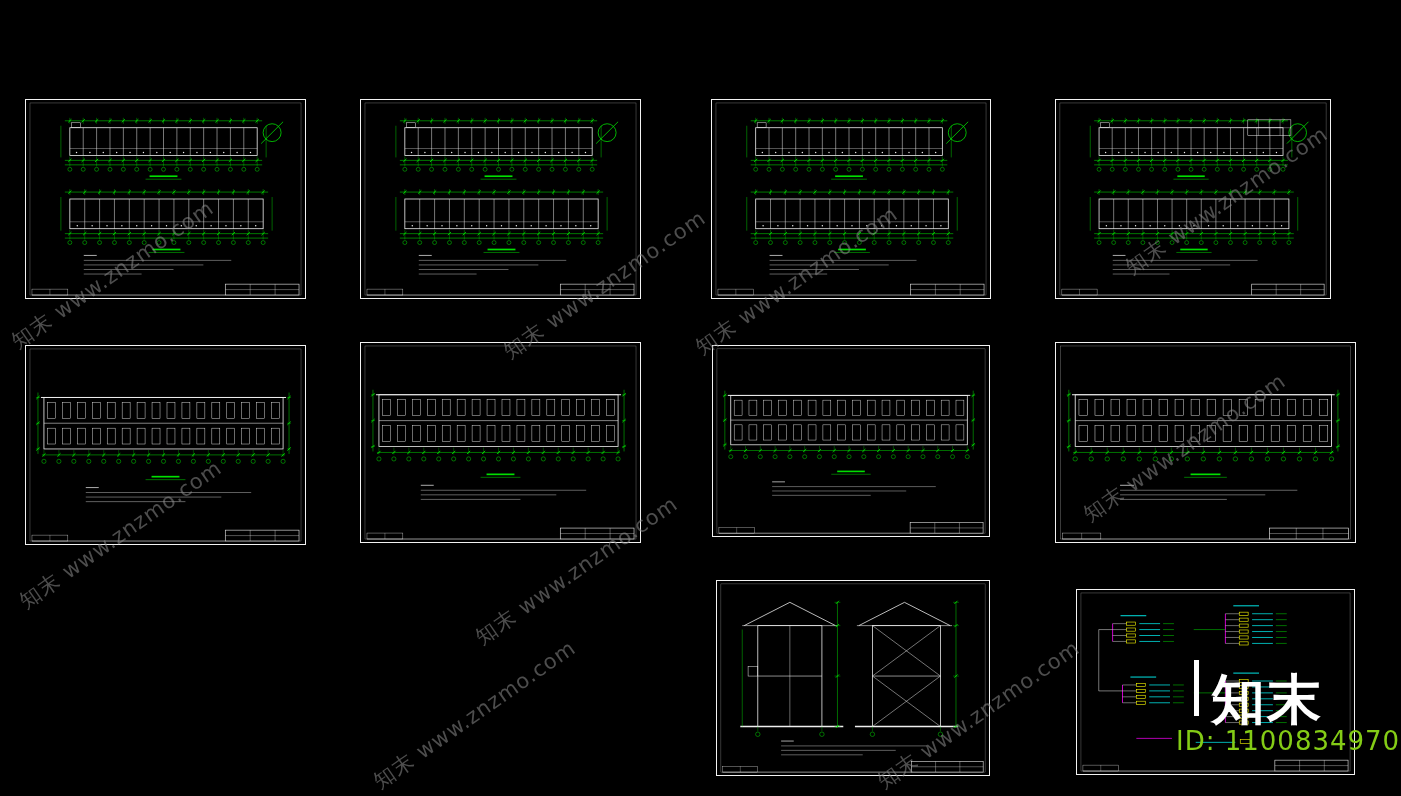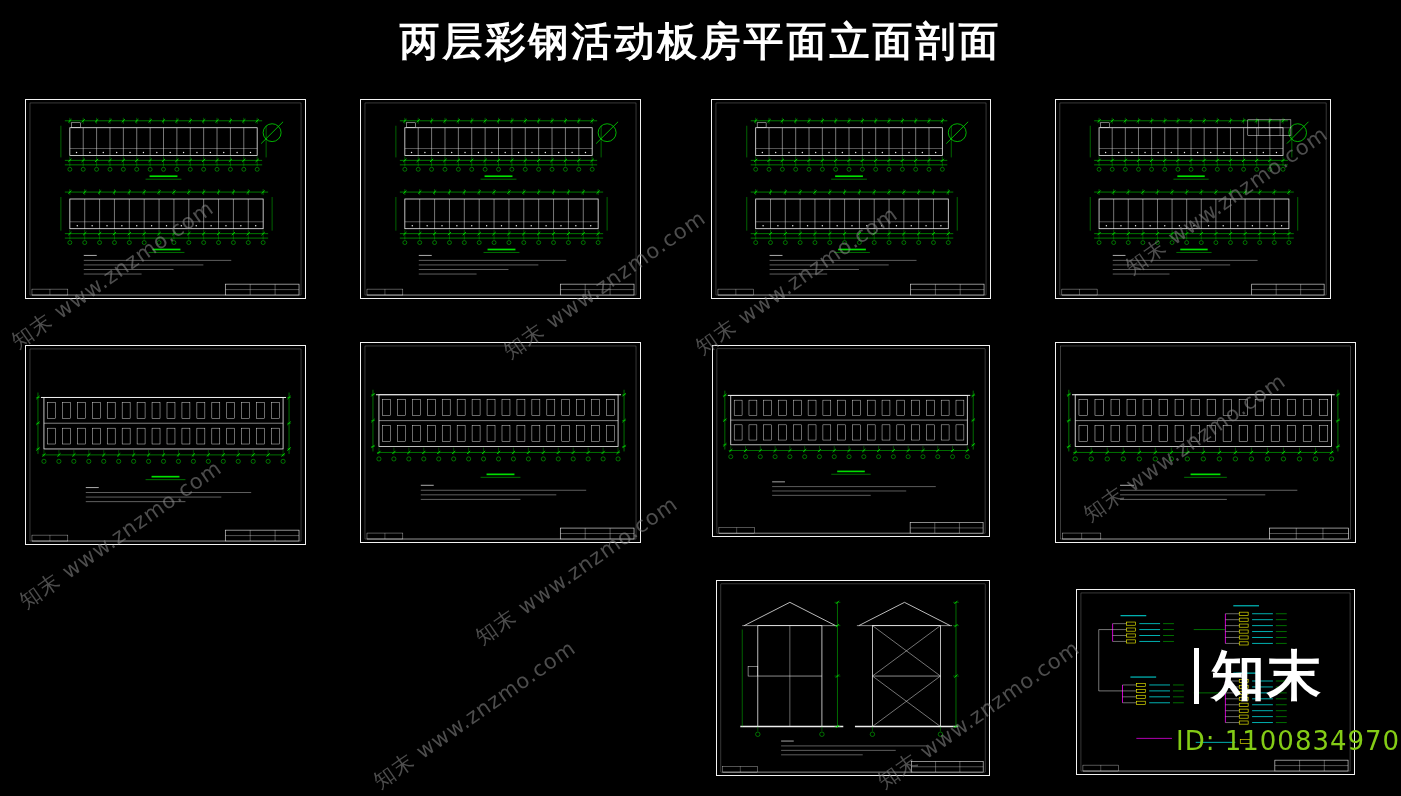--- a/index.html
+++ b/index.html
@@ -30,29 +30,28 @@
   .s10{left:1076px;top:589px;width:279px;height:186px;}
   .watermark{
     position:absolute;white-space:nowrap;
     color:var(--watermark_gray,#8c8c8c);opacity:0.55;
     font-size:21px;letter-spacing:1px;
     transform:rotate(-35deg);transform-origin:0 0;
     pointer-events:none;
   }
   .logo{position:absolute;left:1194px;top:648px;display:flex;align-items:center;}
   .logo-bar{width:5px;height:56px;background:#fff;margin-right:12px;}
-  .logo-text{color:#fff;font-size:54px;font-weight:700;line-height:56px;letter-spacing:2px;}
+  .logo-text{color:#fff;font-size:54px;font-weight:700;line-height:56px;letter-spacing:2px;margin-top:24px;}
   .id-label{position:absolute;left:1176px;top:726px;color:#84cc16;font-size:26px;letter-spacing:1px;}
   svg{display:block;}
 </style>
 </head>
 <body>
 
 <div class="page-title">
-  <span>两层彩钢活动板房平面立面剖面</span>
 </div>
 
 <div class="sheet s1">
     <svg viewBox="0 0 280 200" preserveAspectRatio="none" width="100%" height="100%">
       <rect x="4" y="3" width="272" height="194" stroke="#8a8a8a" stroke-width="0.4" fill="none"></rect>
       <rect x="44" y="28" width="188" height="28" stroke="#efefef" stroke-width="0.8" fill="none"></rect>
       <line x1="57.42857142857143" y1="28" x2="57.42857142857143" y2="56" stroke="#efefef" stroke-width="0.5"></line>
       <line x1="70.85714285714286" y1="28" x2="70.85714285714286" y2="56" stroke="#efefef" stroke-width="0.5"></line>
       <line x1="84.28571428571428" y1="28" x2="84.28571428571428" y2="56" stroke="#efefef" stroke-width="0.5"></line>
       <line x1="97.71428571428572" y1="28" x2="97.71428571428572" y2="56" stroke="#efefef" stroke-width="0.5"></line>

